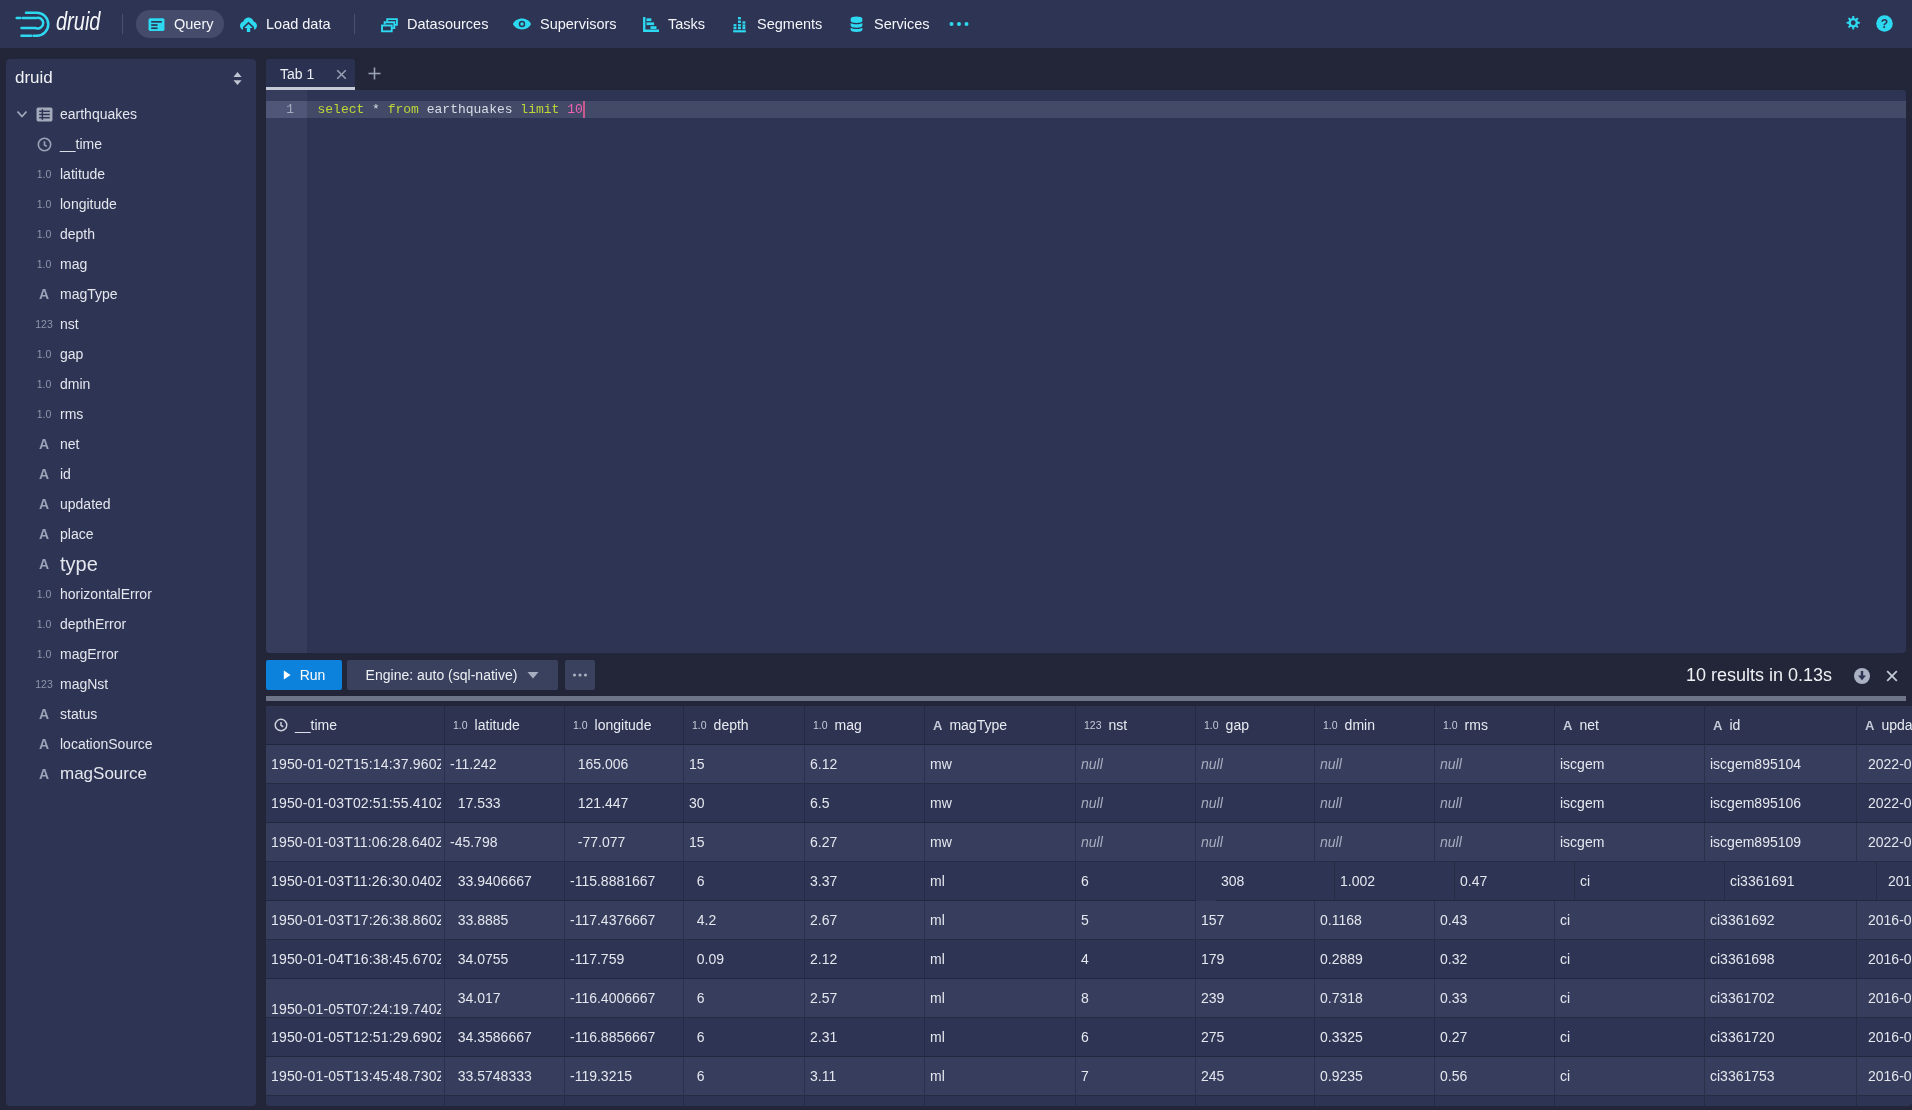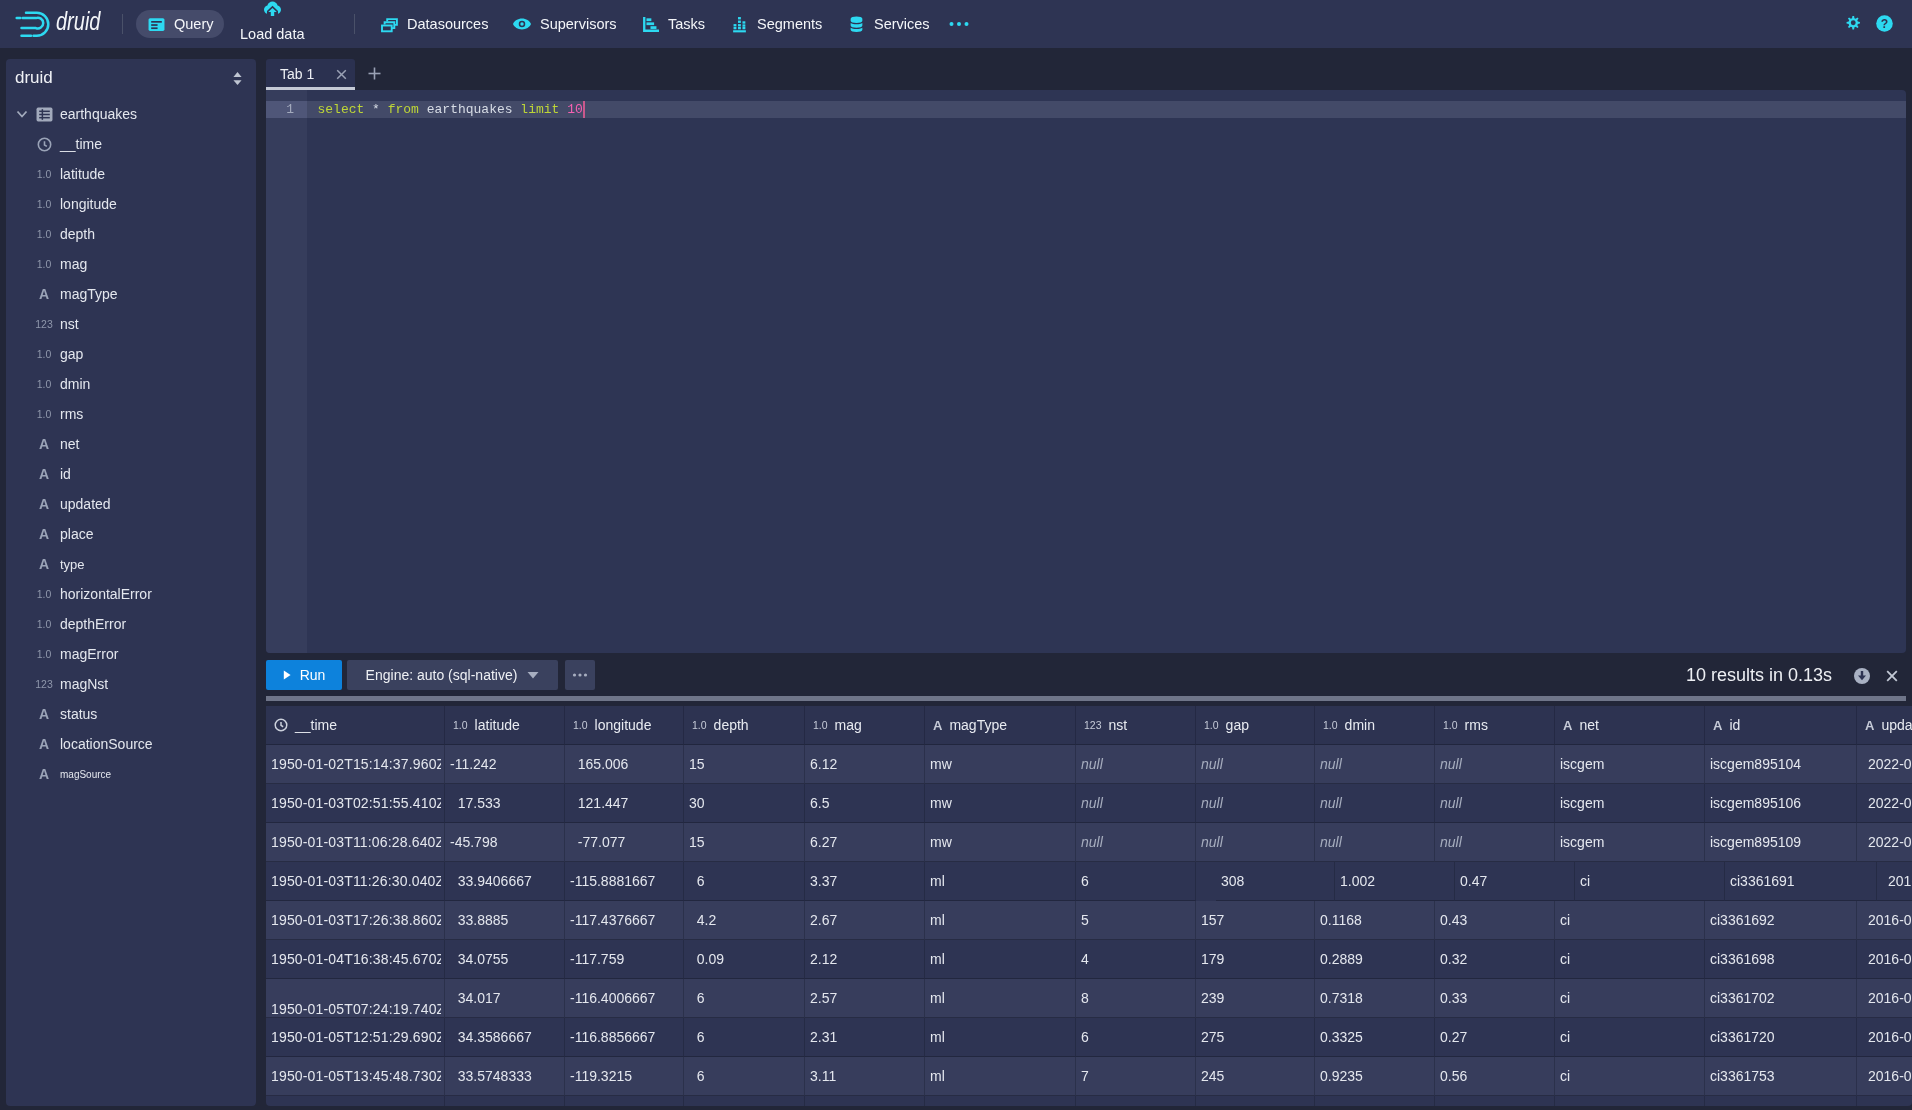--- a/index.html
+++ b/index.html
@@ -70,21 +70,21 @@
 
 <div class="navitem" style="left:148px;">
   <svg width="17" height="17" viewBox="0 0 16 16">
       <rect x="0.5" y="2" width="15" height="12" rx="1.5" fill="#2dd9f1"></rect>
       <line x1="3" y1="5.5" x2="13" y2="5.5" stroke="#2e3453" stroke-width="1.6"></line>
       <line x1="3" y1="8.5" x2="9" y2="8.5" stroke="#2e3453" stroke-width="1.6"></line>
       <line x1="3" y1="11.5" x2="9" y2="11.5" stroke="#2e3453" stroke-width="1.6"></line>
     </svg>
   <span>Query</span>
 </div>
-<div class="navitem" style="left:240px;flex-direction:column;">
+<div class="navitem" style="left:240px;">
   <svg width="17" height="17" viewBox="0 0 16 16">
       <path fill="#2dd9f1" d="M8 1.5 C10.3 1.5 12.2 3.1 12.8 5.2 C14.6 5.6 16 7.2 16 9.1 C16 10.9 14.8 12.4 13.2 12.9 L13.2 10.4 L8 5.5 L2.8 10.4 L2.8 12.9 C1.2 12.4 0 10.9 0 9.1 C0 7.2 1.4 5.6 3.2 5.2 C3.8 3.1 5.7 1.5 8 1.5 Z"></path>
       <path fill="#2dd9f1" d="M8 7.5 L12 11.4 L9.6 11.4 L9.6 15 L6.4 15 L6.4 11.4 L4 11.4 Z"></path>
     </svg>
   <span>Load data</span>
 </div>
 <div class="navitem" style="left:381px;">
   <svg width="17" height="17" viewBox="0 0 17 17">
       <g fill="none" stroke="#2dd9f1" stroke-width="1.9">
         <path d="M6.2 5.4 L6.2 3.1 L15.9 3.1 L15.9 8.9 L13.4 8.9"></path>
@@ -550,21 +550,21 @@
 <div class="abs" style="left:30px; top:519px; height:30px; width:220px; display:flex; align-items:center;">
     <span style="width:28px; display:flex; justify-content:center; align-items:center;">
       <span class="lA">A</span>
     </span>
     <span style="margin-left:2px; font-size:14px; color:#e4e7ee;">place</span>
   </div>
 <div class="abs" style="left:30px; top:549px; height:30px; width:220px; display:flex; align-items:center;">
     <span style="width:28px; display:flex; justify-content:center; align-items:center;">
       <span class="lA">A</span>
     </span>
-    <span style="margin-left:2px; font-size:13px; color:#e4e7ee;">type</span>
+    <span style="margin-left:2px; font-size:20px; color:#e4e7ee;">type</span>
   </div>
 <div class="abs" style="left:30px; top:579px; height:30px; width:220px; display:flex; align-items:center;">
     <span style="width:28px; display:flex; justify-content:center; align-items:center;">
       <span class="tiny">1.0</span>
     </span>
     <span style="margin-left:2px; font-size:14px; color:#e4e7ee;">horizontalError</span>
   </div>
 <div class="abs" style="left:30px; top:609px; height:30px; width:220px; display:flex; align-items:center;">
     <span style="width:28px; display:flex; justify-content:center; align-items:center;">
       <span class="tiny">1.0</span>
@@ -592,14 +592,14 @@
 <div class="abs" style="left:30px; top:729px; height:30px; width:220px; display:flex; align-items:center;">
     <span style="width:28px; display:flex; justify-content:center; align-items:center;">
       <span class="lA">A</span>
     </span>
     <span style="margin-left:2px; font-size:14px; color:#e4e7ee;">locationSource</span>
   </div>
 <div class="abs" style="left:30px; top:759px; height:30px; width:220px; display:flex; align-items:center;">
     <span style="width:28px; display:flex; justify-content:center; align-items:center;">
       <span class="lA">A</span>
     </span>
-    <span style="margin-left:2px; font-size:10px; color:#e4e7ee;">magSource</span>
+    <span style="margin-left:2px; font-size:17px; color:#e4e7ee;">magSource</span>
   </div>
 
 </body></html>

